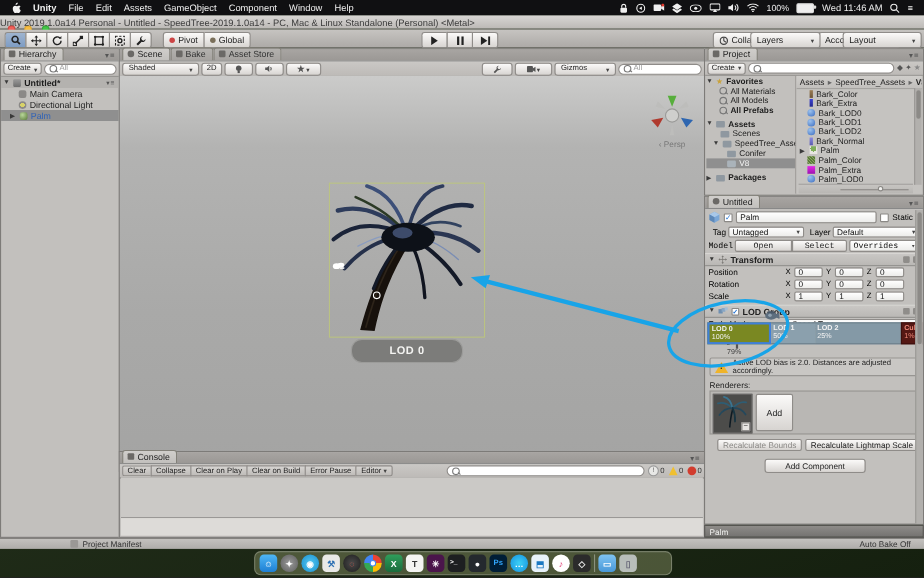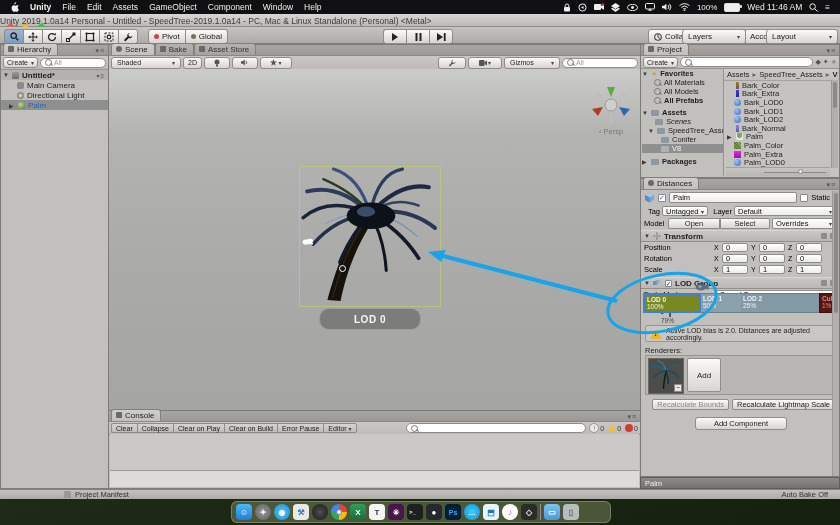--- a/index.html
+++ b/index.html
@@ -480,21 +480,21 @@
       <div class="row" style="height:9px;font-size:7.5px;padding-left:12px;font-weight:bold;">
           <span class="mag"></span>
           <span>All Prefabs</span>
         </div>
       <div style="height:3px;"></div>
       <div class="row" style="height:9px;font-size:7.5px;">
           <span class="foldarrow">▼</span>
           <span class="obicon" style="background:#8f98a0;width:8px;height:6px;border-radius:1px;"></span>
           <span style="font-weight:bold;">Assets</span>
         </div>
-      <div class="row" style="height:9px;font-size:7.5px;padding-left:13px;font-style:italic;">
+      <div class="row" style="height:9px;font-size:7.5px;padding-left:13px;">
           <span class="obicon" style="background:#8f98a0;width:8px;height:6px;border-radius:1px;"></span>
           <span>Scenes</span>
         </div>
       <div class="row" style="height:9px;font-size:7.5px;padding-left:6px;">
           <span class="foldarrow">▼</span>
           <span class="obicon" style="background:#8f98a0;width:8px;height:6px;border-radius:1px;"></span>
           <span>SpeedTree_Assets</span>
         </div>
       <div class="row" style="height:9px;font-size:7.5px;padding-left:19px;">
           <span class="obicon" style="background:#8f98a0;width:8px;height:6px;border-radius:1px;"></span>
@@ -578,21 +578,21 @@
         <div class="abs" style="left:38px;right:4px;top:3.5px;height:1px;background:#8a8885;"></div>
         <div class="abs" style="left:72px;top:1px;width:5px;height:5px;border-radius:50%;background:#efefed;border:1px solid #8a8885;box-sizing:border-box;"></div>
       </div>
     </div>
   </div>
 
   <div class="abs panel" style="left:640px;top:178px;width:200px;height:299px;">
     <div class="tabbar">
       <span class="tab">
           <span class="tabicon" style="border-radius:50%;"></span>
-          <span>Distances</span>
+          <span>Untitled</span>
         </span>
       <span class="corner">▾≡</span>
     </div>
 
     <div class="flex" style="height:15px;padding:0 3px;gap:3px;">
       <span style="width:11px;height:11px;flex:none;">
           <svg width="11" height="11" viewBox="0 0 11 11">
             <path d="M5.5 0.5L10 3v5L5.5 10.5 1 8V3z" fill="#7ba7d7"></path>
             <path d="M5.5 0.5L10 3 5.5 5.5 1 3z" fill="#a9c8e8"></path>
             <path d="M5.5 5.5V10.5L1 8V3z" fill="#5d88b8"></path>
@@ -602,32 +602,32 @@
       <span class="field" style="flex:1;height:11px;">
           <span>Palm</span>
         </span>
       <span class="cb" style="background:#fff;color:transparent;"></span>
       <span style="font-size:7.5px;">Static</span>
       <span class="ddarrow">▾</span>
     </div>
 
     <div class="flex" style="height:12px;padding:0 3px;gap:2px;">
       <span style="font-size:7.5px;width:16px;text-align:right;">Tag</span>
-      <span class="field" style="width:46px;">
+      <span class="field" style="width:69px;">
           <span>Untagged</span>
           <span class="ddarrow">▾</span>
         </span>
       <span style="font-size:7.5px;width:22px;text-align:right;">Layer</span>
       <span class="field" style="flex:1;">
           <span>Default</span>
           <span class="ddarrow">▾</span>
         </span>
     </div>
 
-    <div class="flex" style="height:13px;padding:0 3px;gap:2px;">
+    <div class="flex" style="height:13px;padding:0 3px;gap:2px;font-family:Liberation Mono, monospace;">
       <span style="font-size:7.5px;width:22px;">Model</span>
       <span class="minibtn" style="width:52px;border-radius:2px 0 0 2px;">
           <span>Open</span>
         </span>
       <span class="minibtn" style="width:50px;margin-left:-2px;border-radius:0 2px 2px 0;">
           <span>Select</span>
         </span>
       <span class="field" style="flex:1;height:11px;">
           <span>Overrides</span>
           <span class="ddarrow">▾</span>

